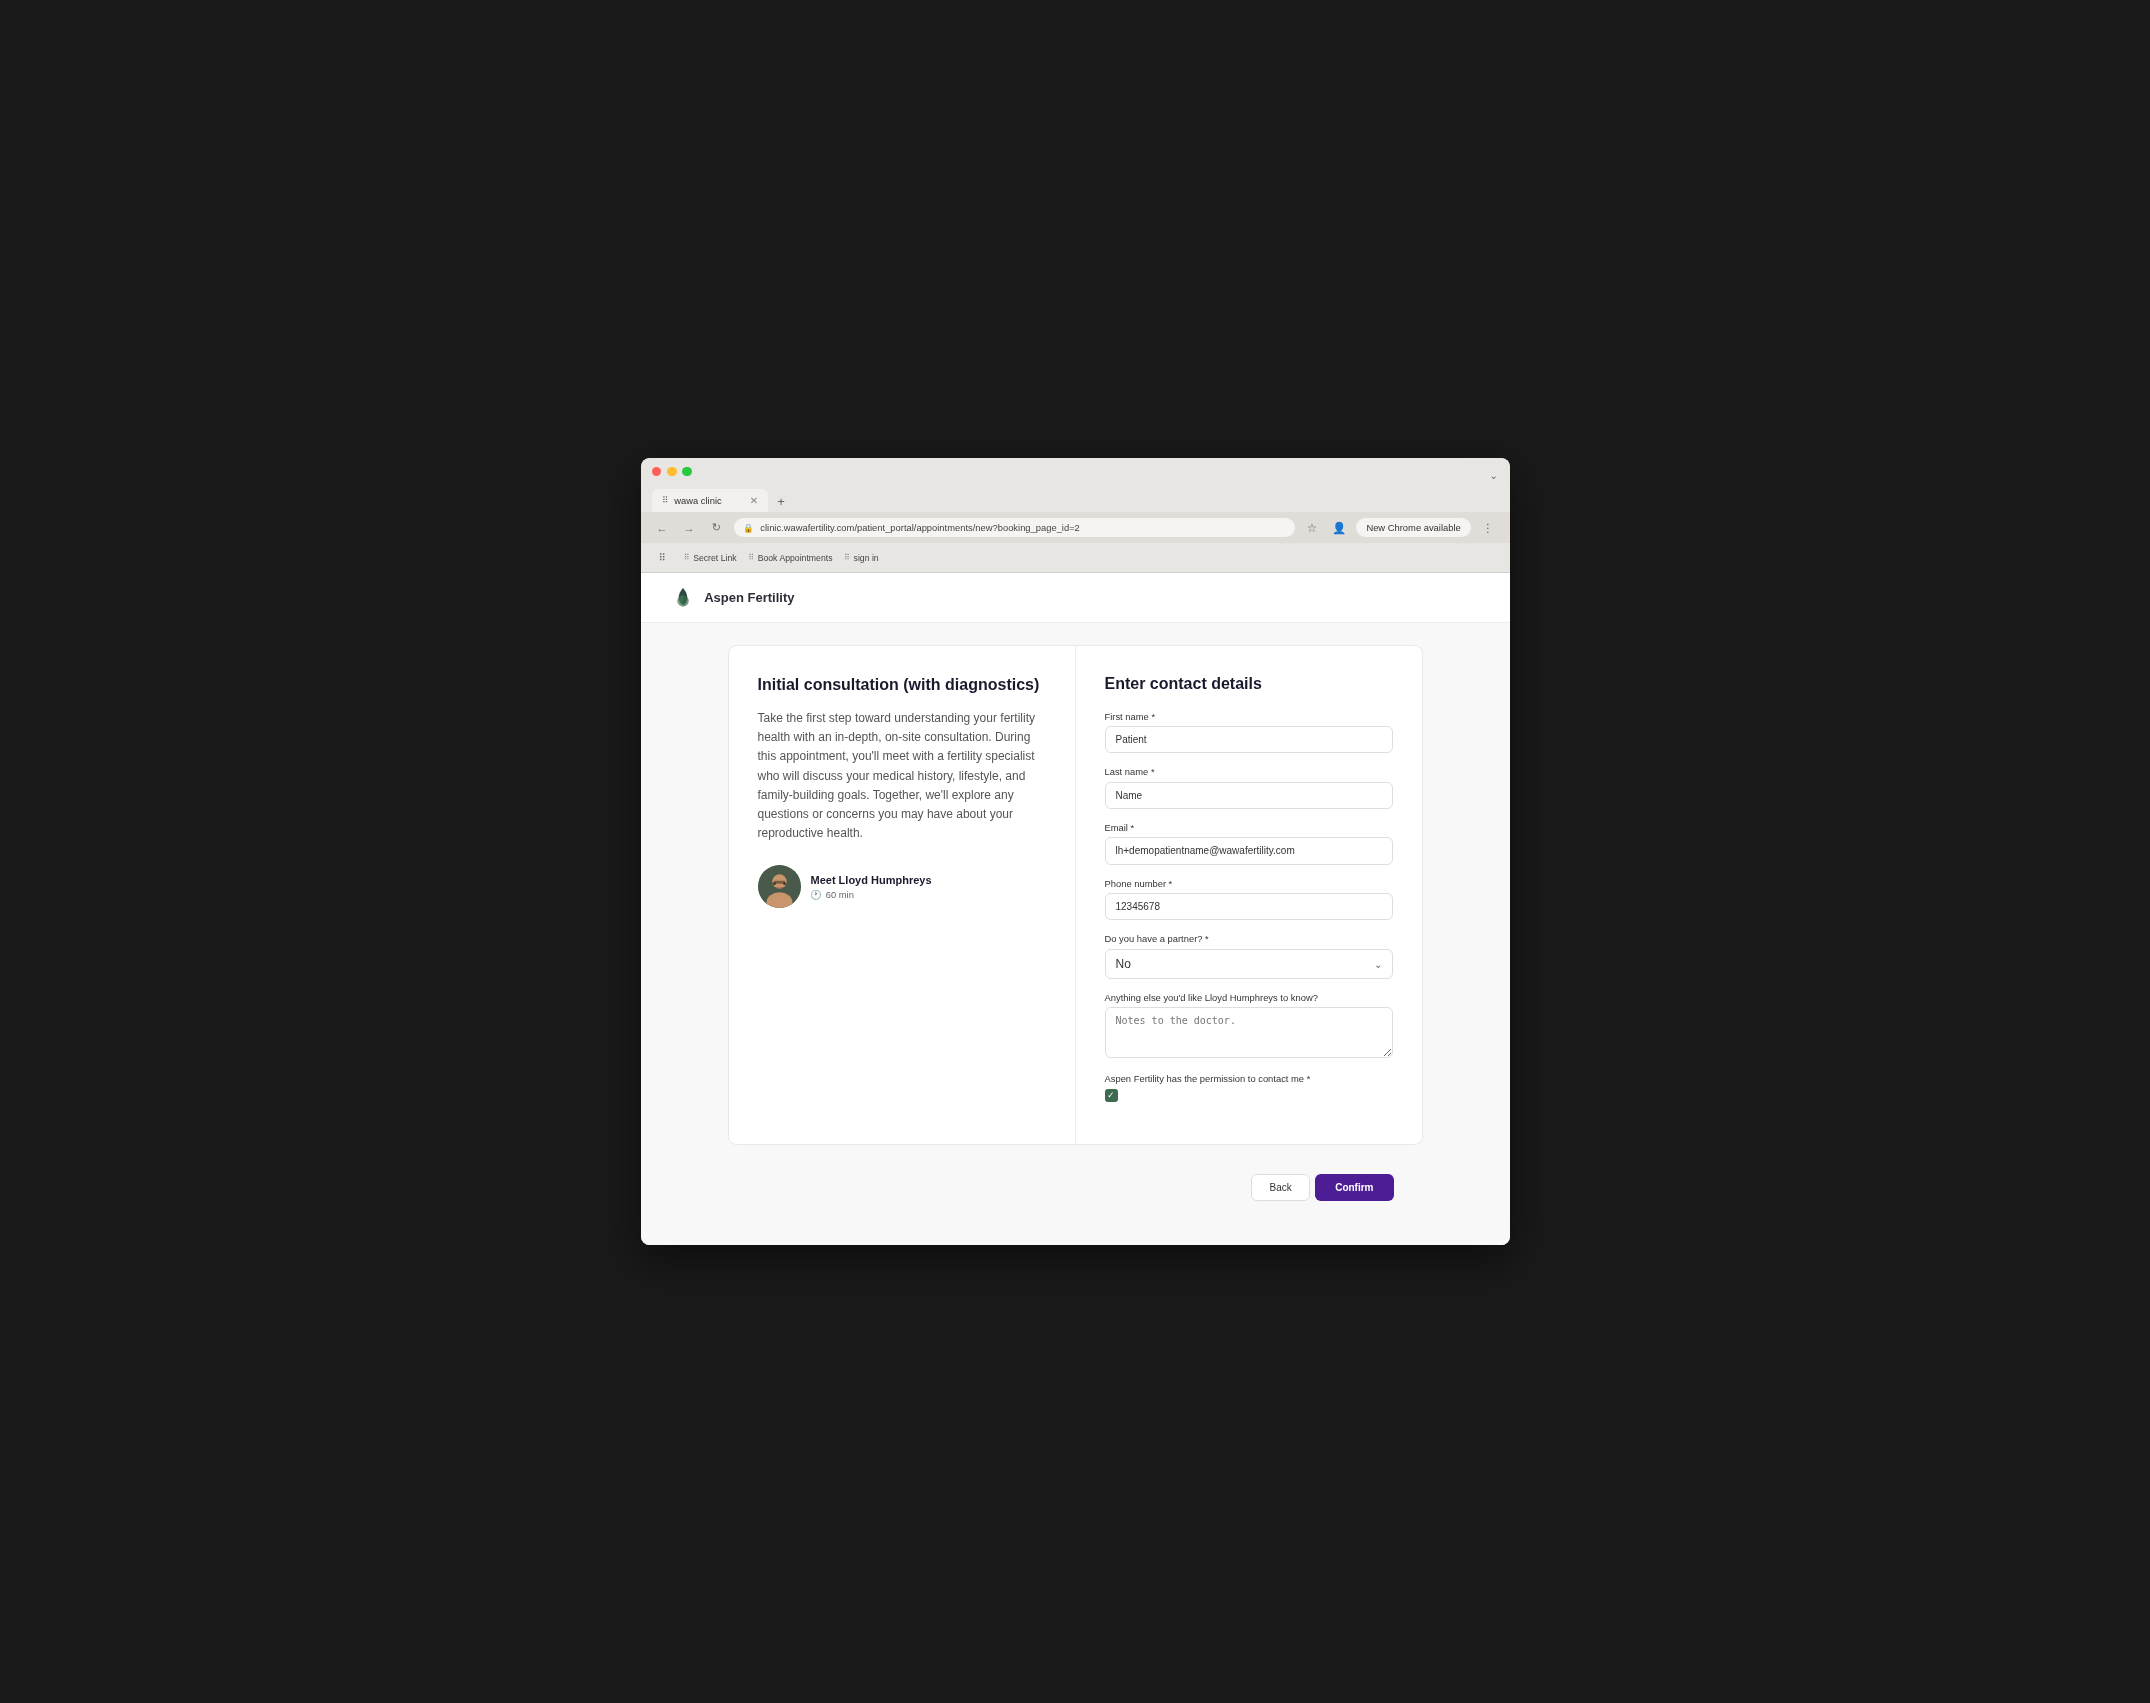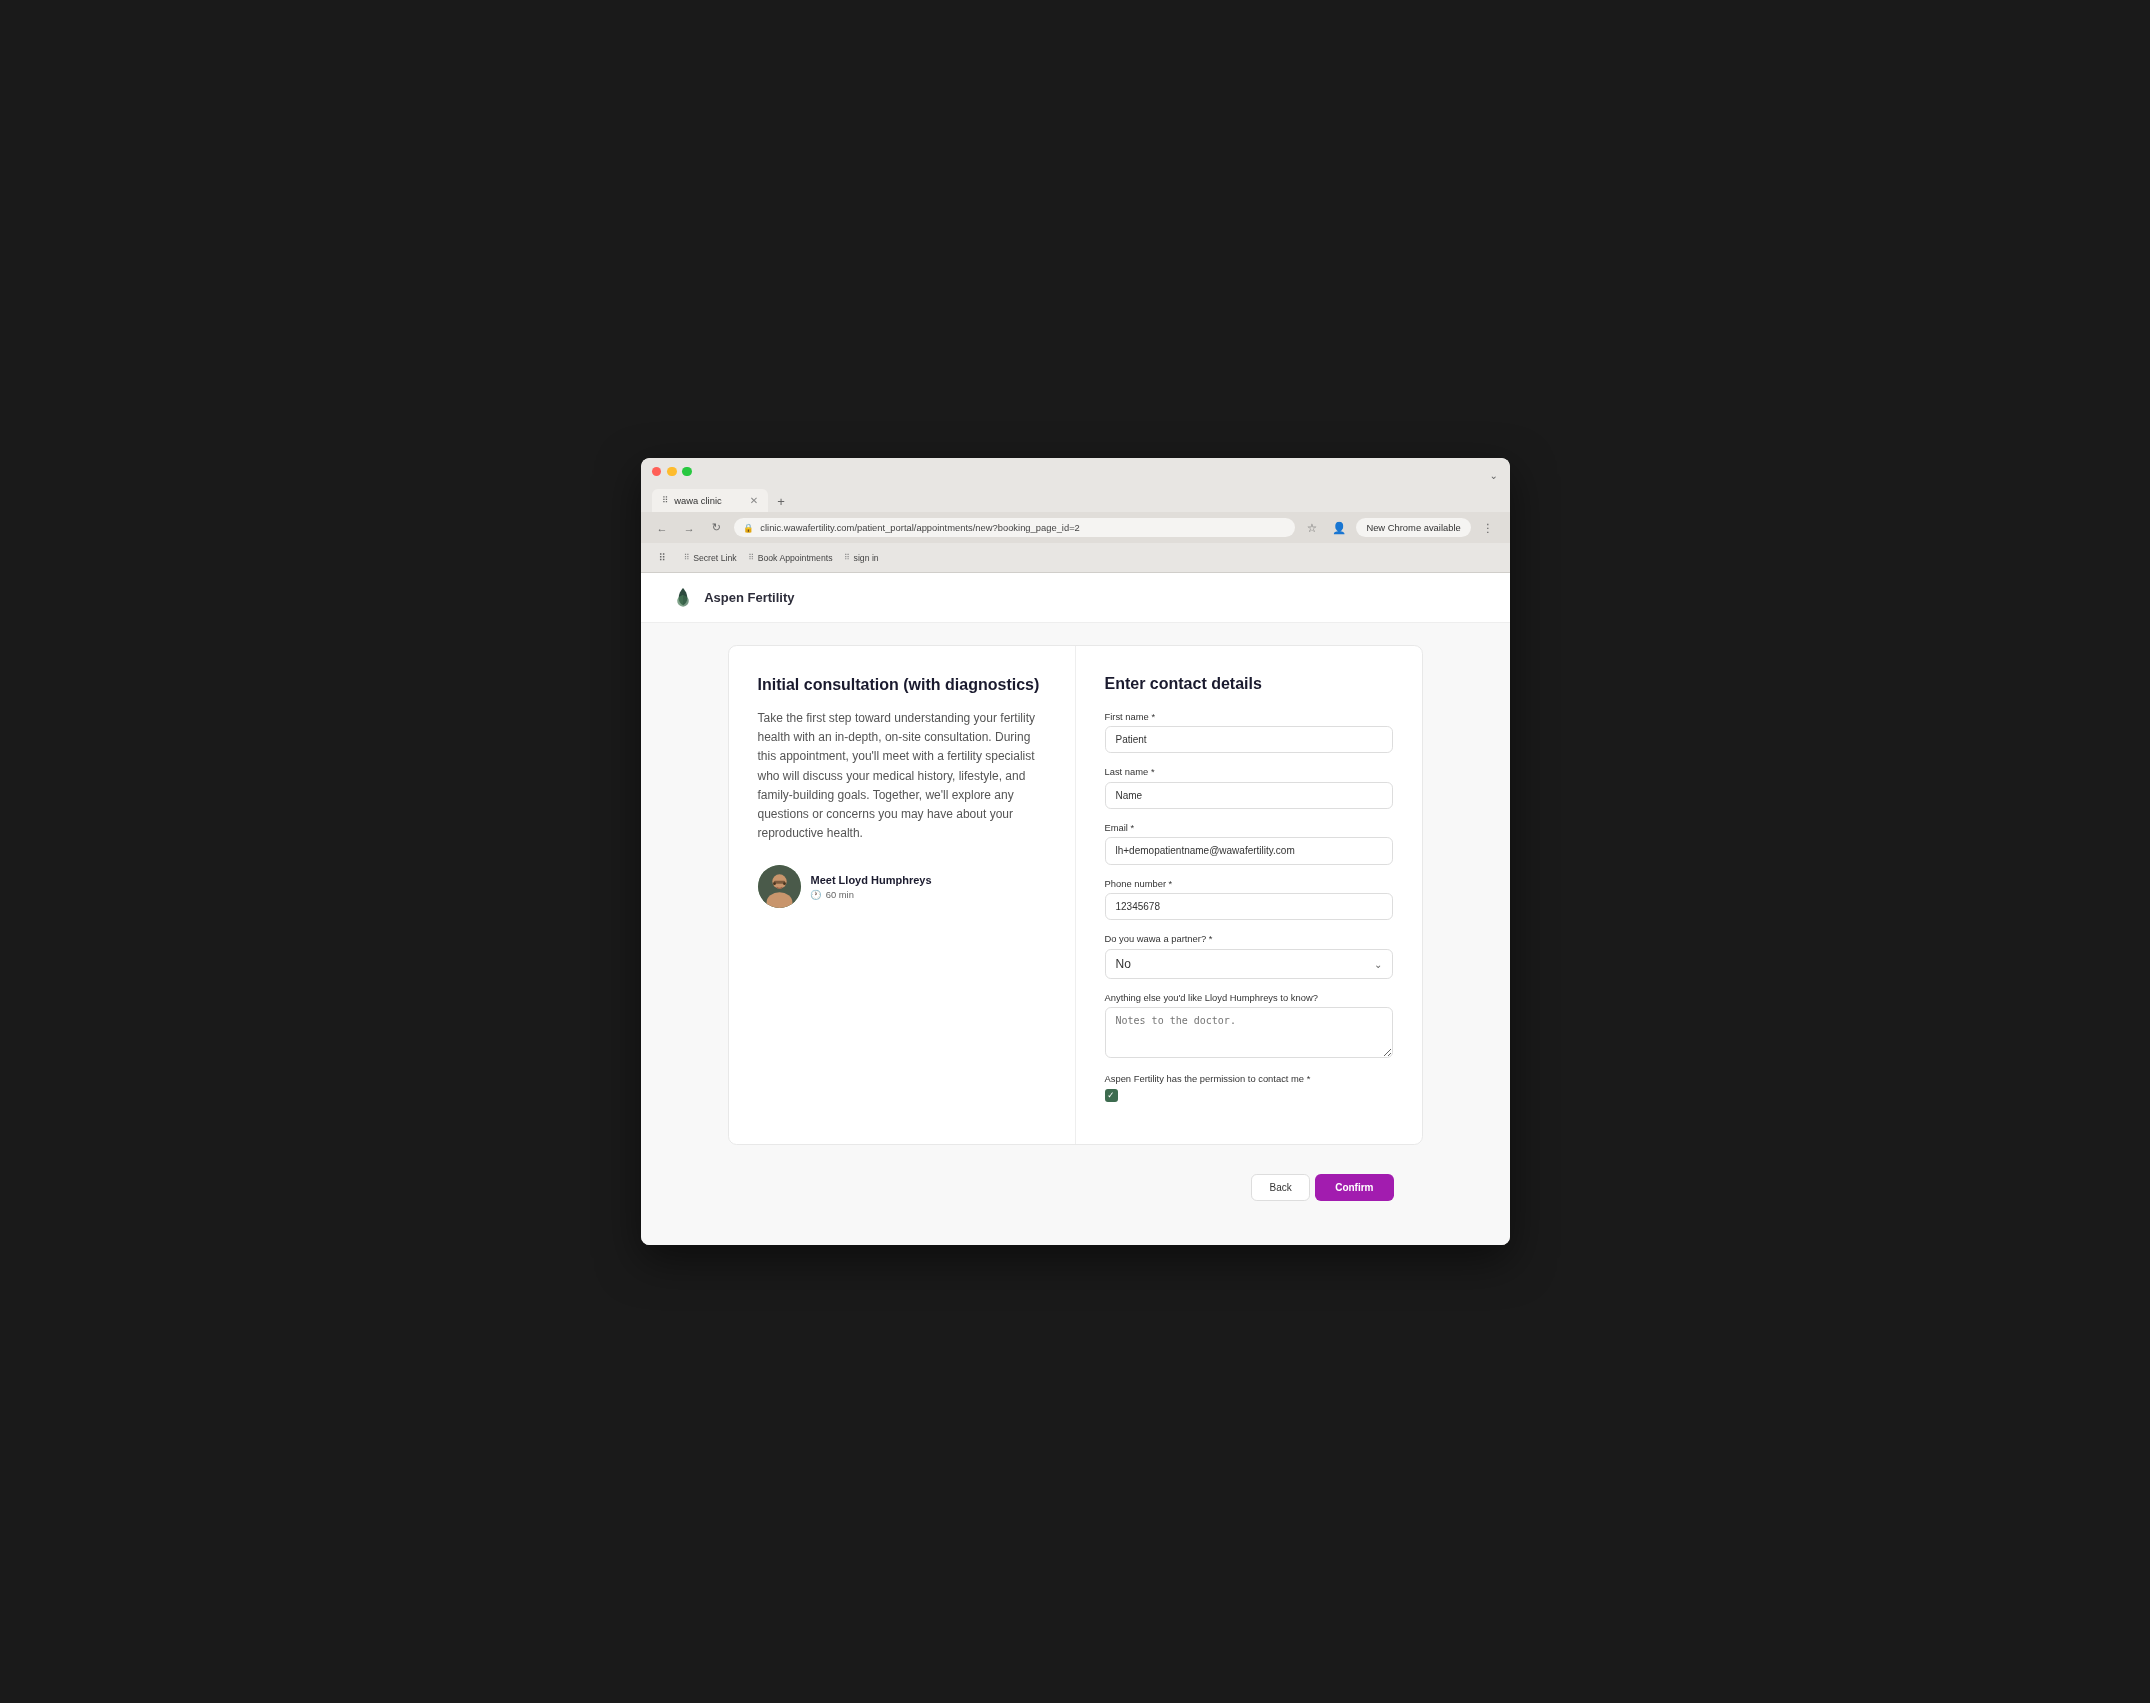--- a/index.html
+++ b/index.html
@@ -362,21 +362,21 @@
       background: white;
       font-size: 10px;
       font-weight: 500;
       color: #333;
       cursor: pointer;
     }
     .btn-confirm {
       padding: 0 20px;
       border: none;
       border-radius: 5.8px;
-      background: #a21caf;
+      background: #4c1d95;
       font-size: 10px;
       font-weight: 600;
       color: white;
       cursor: pointer;
     }
   </style>
 </head>
 <body>
 
 <div class="browser-window">
@@ -488,21 +488,21 @@
             <label class="form-label">Email *</label>
             <input class="form-input" type="email" value="lh+demopatientname@wawafertility.com" style="">
           </div>
 
           <div class="form-group">
             <label class="form-label">Phone number *</label>
             <input class="form-input" type="tel" value="12345678" style="">
           </div>
 
           <div class="form-group">
-            <label class="form-label">Do you wawa a partner? *</label>
+            <label class="form-label">Do you have a partner? *</label>
             <div class="select-wrapper">
               <select class="form-select">
                 <option value="No">No</option>
                 <option value="Yes">Yes</option>
               </select>
               <span class="select-arrow">⌄</span>
             </div>
           </div>
 
           <div class="form-group">

